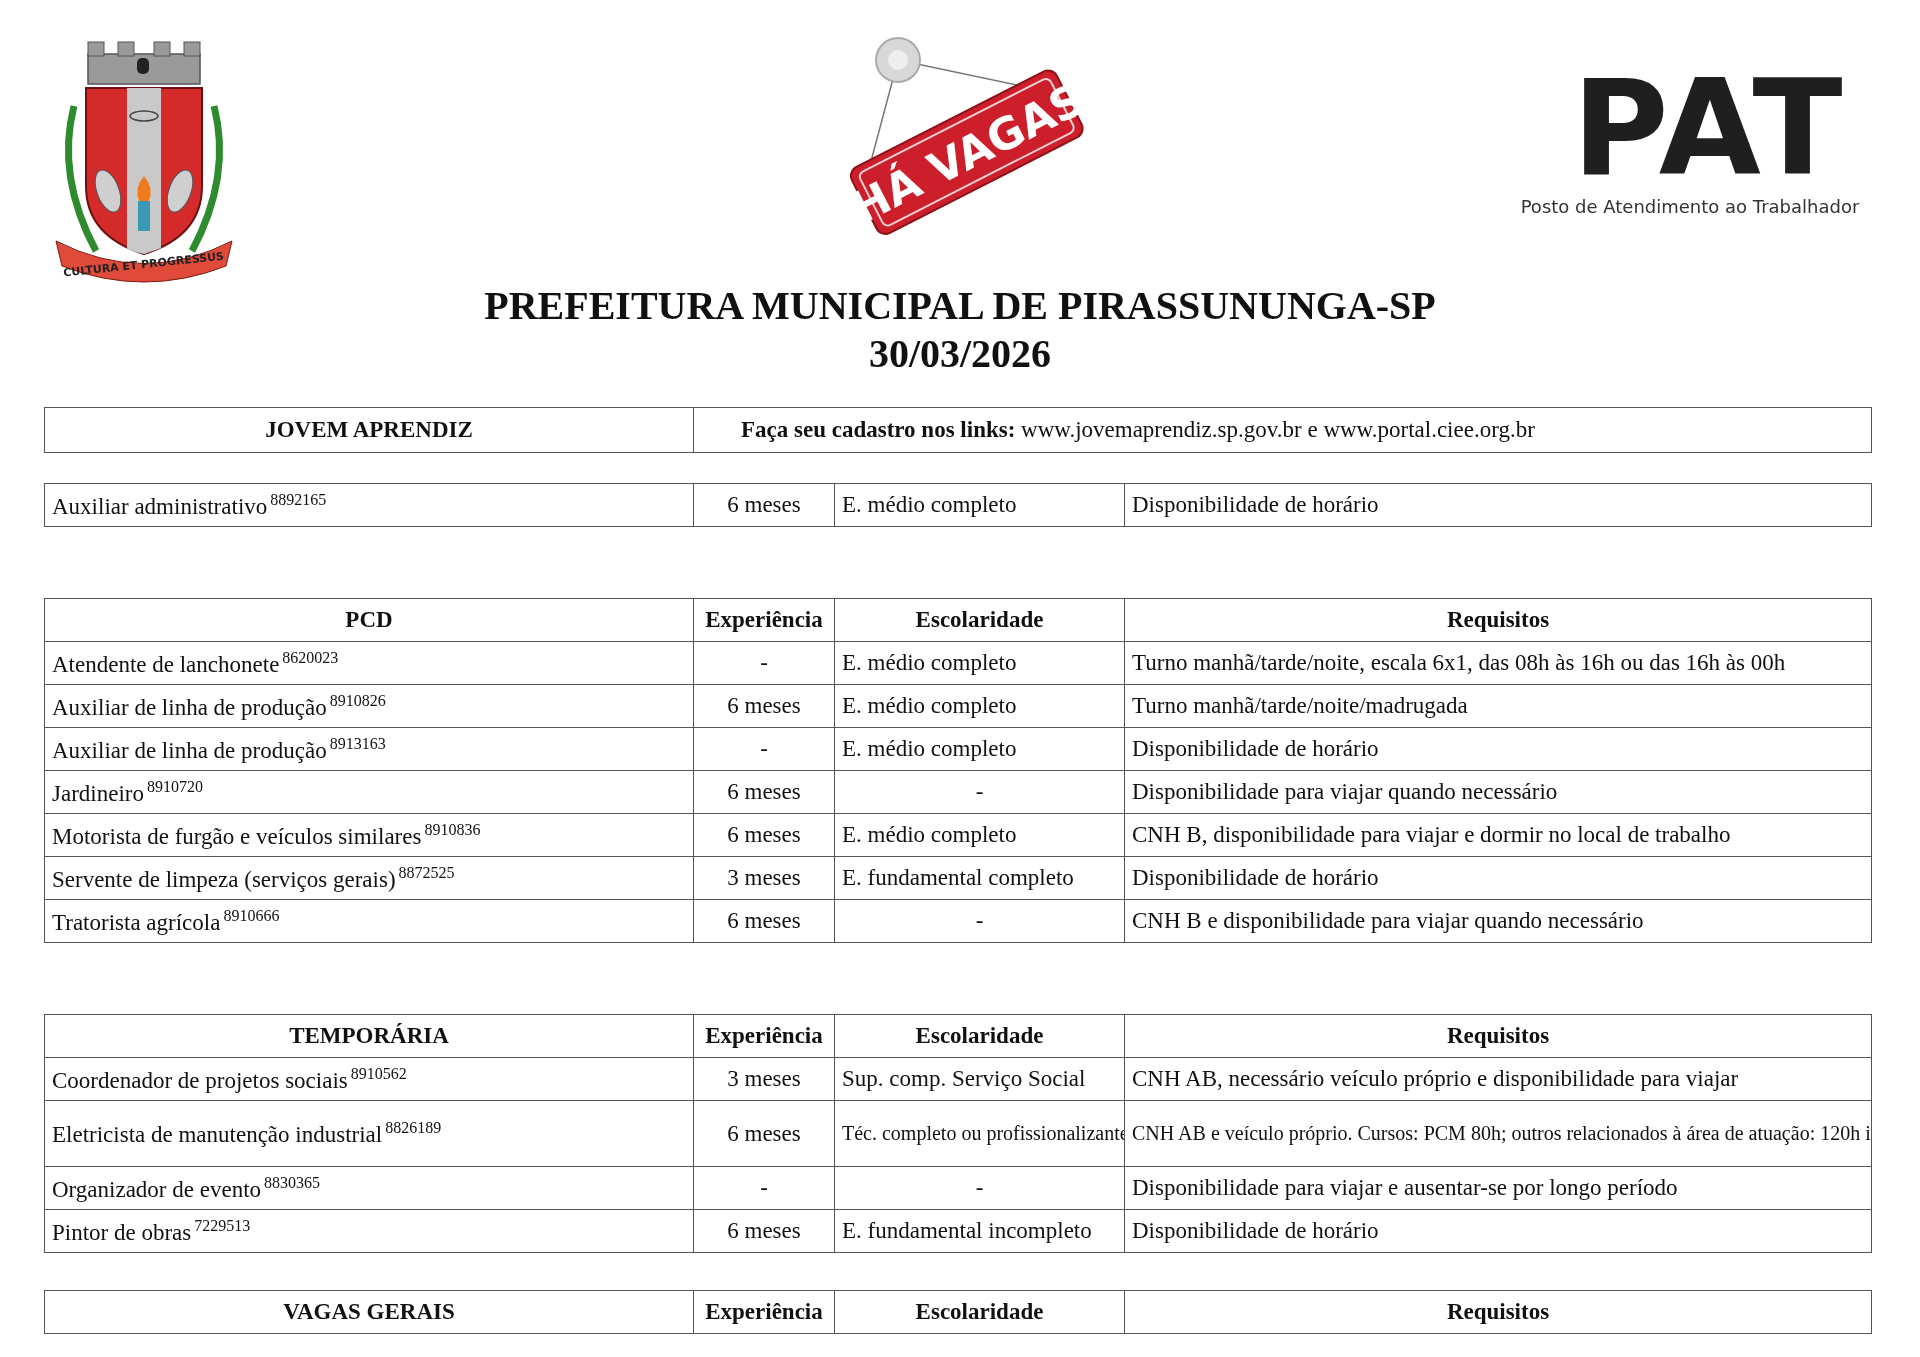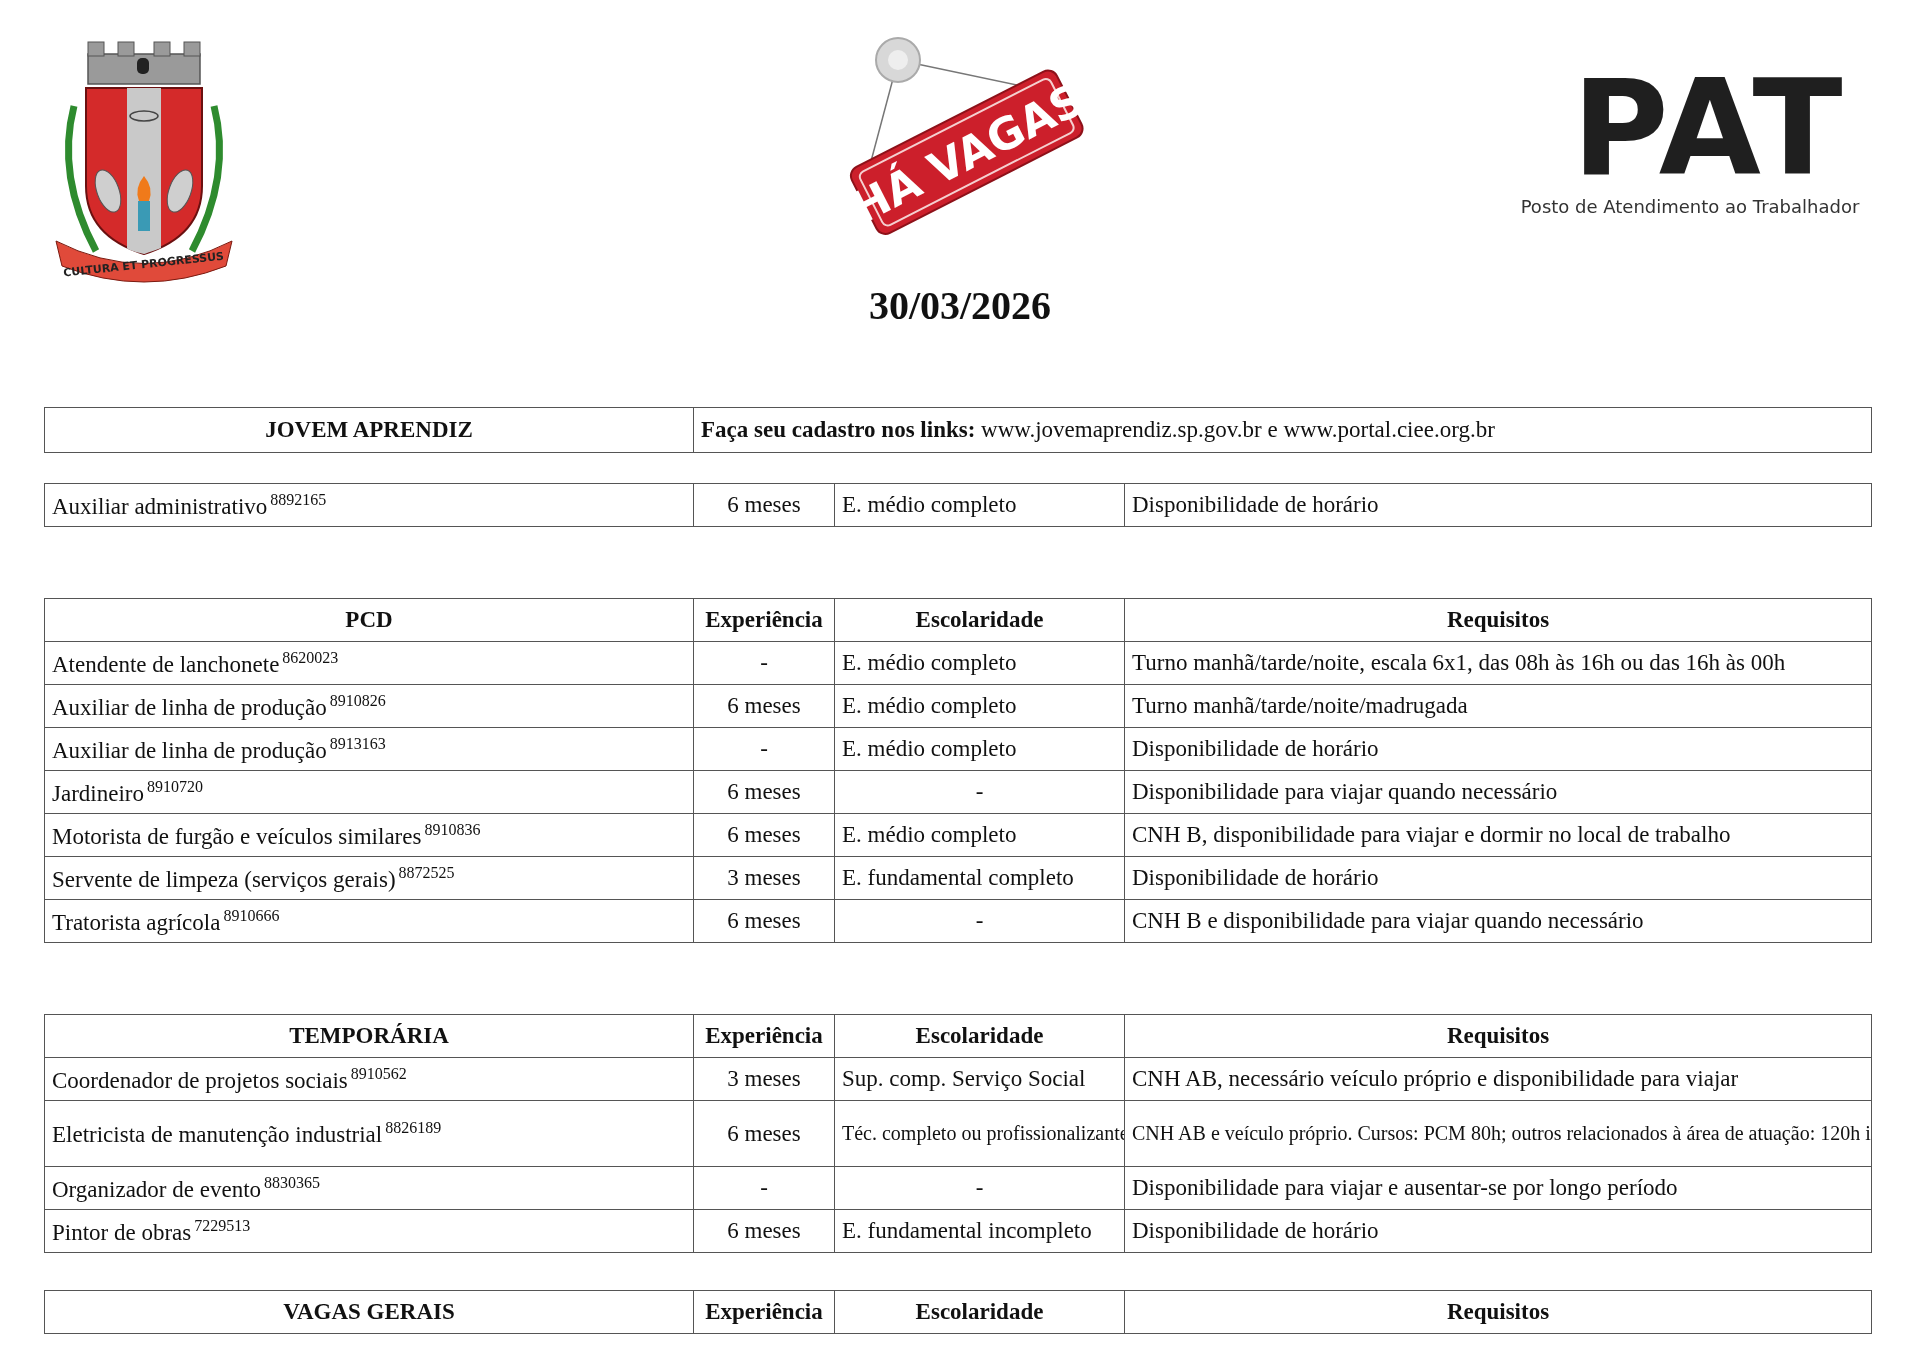--- a/index.html
+++ b/index.html
@@ -34,21 +34,21 @@
   td.c { text-align: center; }
   td.small { font-size: 20px; line-height: 25px; white-space: normal; padding-top: 3px; padding-bottom: 3px; }
   td.just { text-align: justify; text-align-last: left; }
   sup.code { font-size: 16px; vertical-align: 9px; margin-left: 3px; }
   #t-jovem { top: 407px; }
   #t-jovem td { height: 44px; }
   #t-estagio { top: 483px; }
   #t-pcd { top: 598px; padding-left: 40px; }
   #t-temp { top: 1014px; }
   #t-gerais { top: 1282px; margin-top: 8px; }
-  .bold-lead { font-weight: bold; }
+  .bold-lead { font-weight: bold; margin-left: 40px; }
 </style>
 </head>
 <body>
 
 <div class="logo-left">
   <svg width="215" height="250" viewBox="0 0 215 250">
 
     <rect x="52" y="18" width="112" height="30" fill="#9a9a9a" stroke="#555" stroke-width="1.5"></rect>
     <rect x="52" y="6" width="16" height="14" fill="#9a9a9a" stroke="#555"></rect>
     <rect x="82" y="6" width="16" height="14" fill="#9a9a9a" stroke="#555"></rect>
@@ -87,20 +87,21 @@
     </g>
   </svg>
 </div>
 
 <div class="logo-right">
   <div class="pat-big">PAT</div>
   <div class="pat-sub">Posto de Atendimento ao Trabalhador</div>
 </div>
 
 <div class="title-block">
+  <div>PREFEITURA MUNICIPAL DE PIRASSUNUNGA-SP</div>
   <div>30/03/2026</div>
 </div>
 
 <table class="jobs" id="t-jovem">
   <colgroup>
       <col style="width:649px">
       <col>
     </colgroup>
   <tbody>
       <tr>

